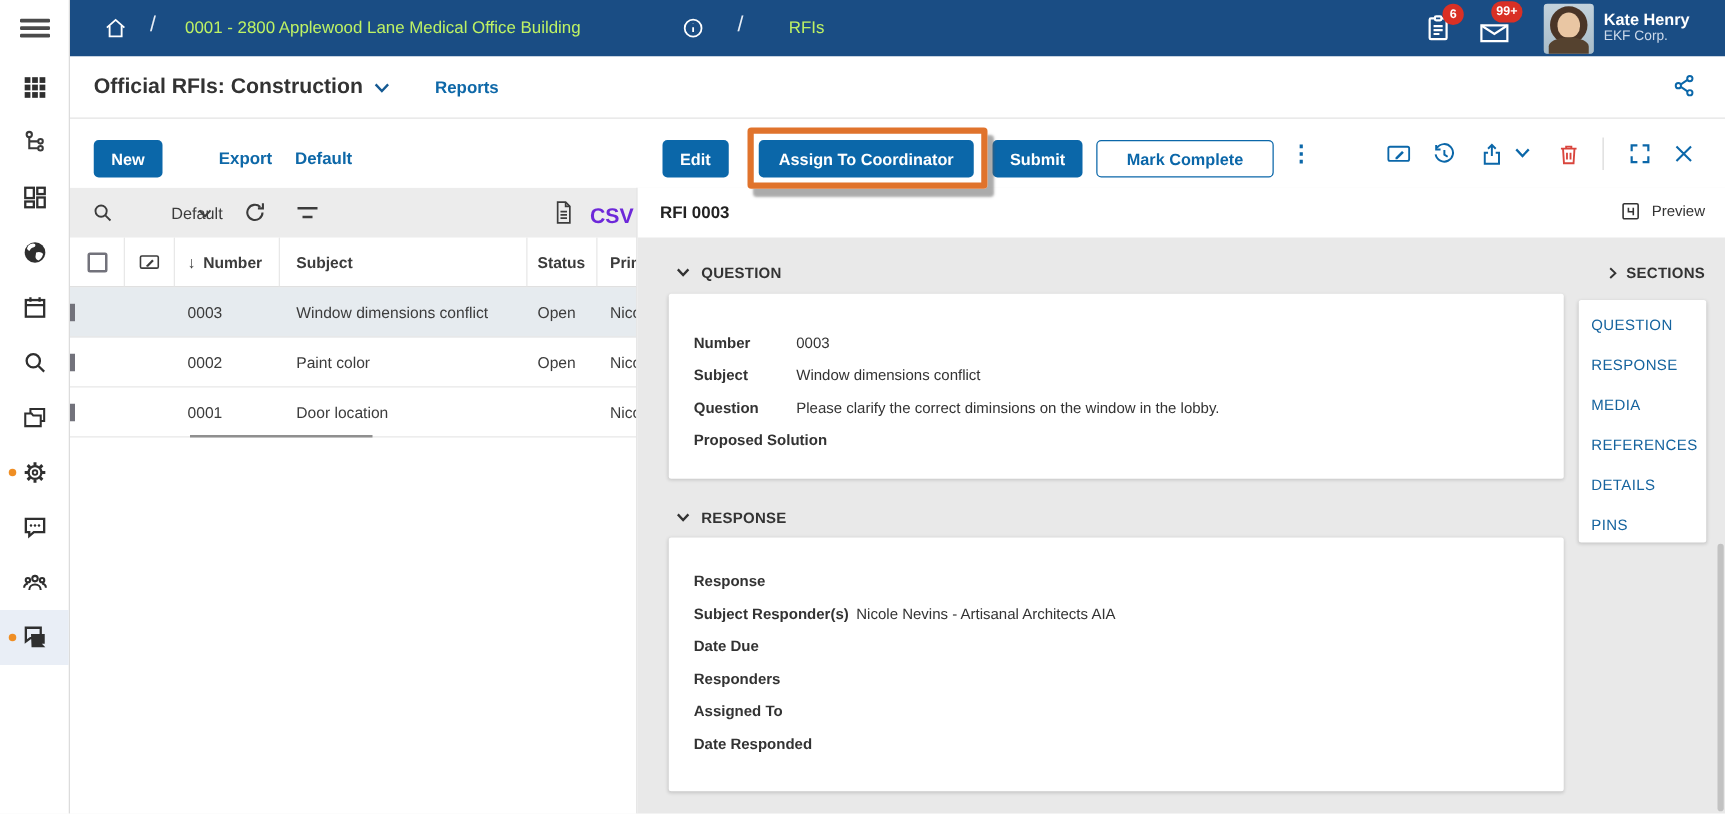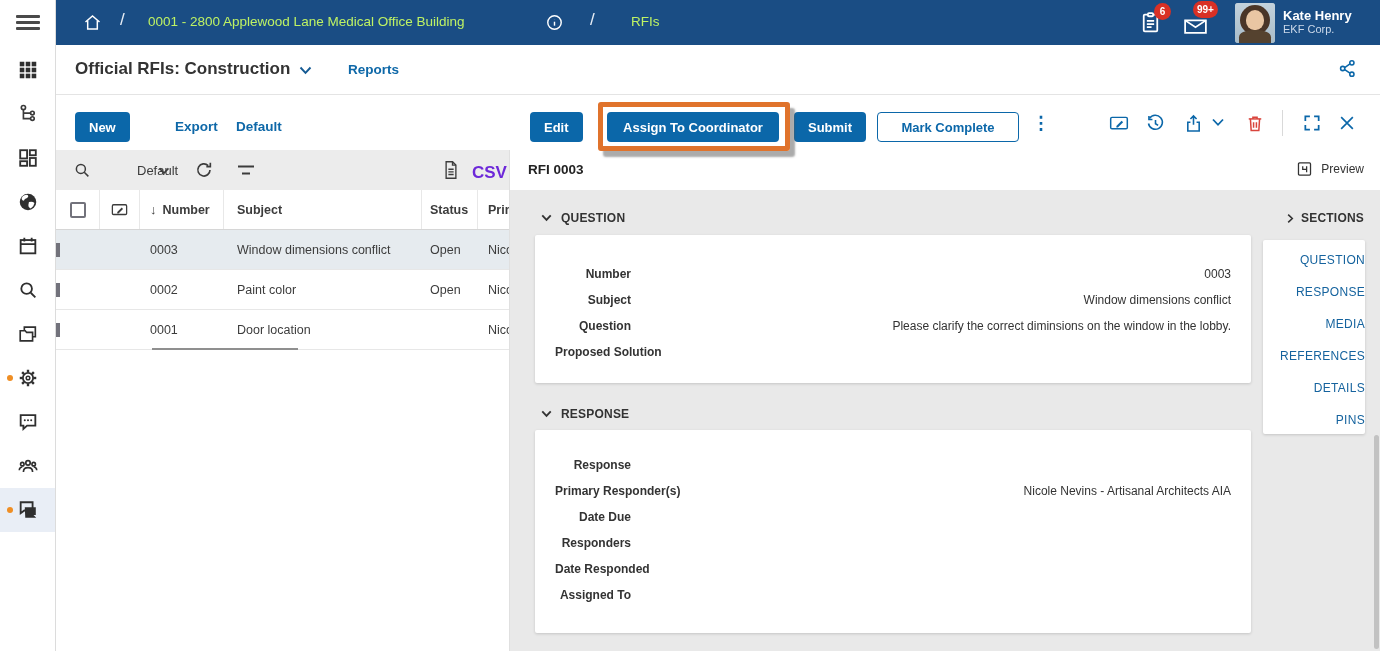--- a/index.html
+++ b/index.html
@@ -63,21 +63,21 @@
   .col-sta { width:56px; flex:none; padding-left:8px; }
   .col-pri { flex:1; padding-left:10px; overflow:hidden; white-space:nowrap; }
   .trow { display:flex; height:40px; align-items:center; font-size:12.5px; color:#3c3c3c; border-bottom:1px solid #e7e7e7; position:relative; cursor:pointer; }
   .trow > div { overflow:hidden; white-space:nowrap; }
   .trow.selected { background:#e6ebef; }
   .chk { width:16px; height:16px; border:2px solid #72727b; border-radius:2px; background:#fff; cursor:pointer; }
   .sortarrow { font-size:13px; margin-right:6px; font-weight:normal; }
   .row-underline { position:absolute; left:96px; bottom:-1px; width:146px; height:2px; background:#8f8f8f; }
 
   
-  .detail-panel { position:absolute; left:510px; top:150px; width:870px; height:501px; background:#e9e9e9; z-index:2;text-align:right; }
+  .detail-panel { position:absolute; left:510px; top:150px; width:870px; height:501px; background:#e9e9e9; z-index:2; }
   .detail-header { position:relative; height:40px; background:#fff; }
   .rfi-title { position:absolute; left:18px; top:12px; font-size:13.5px; font-weight:bold; color:#222; }
   .preview-btn { position:absolute; right:16px; top:10px; display:flex; align-items:center; gap:8px; cursor:pointer; font-size:12px; color:#333; }
   .detail-body { position:relative; height:461px; }
   .sec-heading { position:absolute; display:flex; align-items:center; gap:9px; font-size:12px; font-weight:bold; color:#333; letter-spacing:.2px; cursor:pointer; }
   .sections-toggle { position:absolute; right:16px; top:21px; display:flex; align-items:center; gap:7px; font-size:12px; font-weight:bold; color:#333; letter-spacing:.2px; cursor:pointer; }
   .card { position:absolute; left:25px; width:716px; background:#fff; border-radius:2px; box-shadow:0 1px 3px rgba(0,0,0,.16); }
   .q-card { top:45px; height:148px; padding-top:26px; }
   .r-card { top:240px; height:203px; padding-top:22px; }
   .frow { display:flex; line-height:26px; padding:0 20px; font-size:12px; color:#333; }
@@ -497,37 +497,37 @@
           </span>
         <span>RESPONSE</span>
       </div>
 
       <div class="card r-card">
         <div class="frow">
             <span class="flabel">Response</span>
             <span class="fvalue"></span>
           </div>
         <div class="frow">
-            <span class="flabel">Primary Responder(s)</span>
+            <span class="flabel">Subject Responder(s)</span>
             <span class="fvalue">Nicole Nevins - Artisanal Architects AIA</span>
           </div>
         <div class="frow">
             <span class="flabel">Date Due</span>
             <span class="fvalue"></span>
           </div>
         <div class="frow">
             <span class="flabel">Responders</span>
             <span class="fvalue"></span>
           </div>
         <div class="frow">
+            <span class="flabel">Assigned To</span>
+            <span class="fvalue"></span>
+          </div>
+        <div class="frow">
             <span class="flabel">Date Responded</span>
-            <span class="fvalue"></span>
-          </div>
-        <div class="frow">
-            <span class="flabel">Assigned To</span>
             <span class="fvalue"></span>
           </div>
       </div>
 
       <div class="sections-card">
         <div class="sec-item">QUESTION</div>
         <div class="sec-item">RESPONSE</div>
         <div class="sec-item">MEDIA</div>
         <div class="sec-item">REFERENCES</div>
         <div class="sec-item">DETAILS</div>

